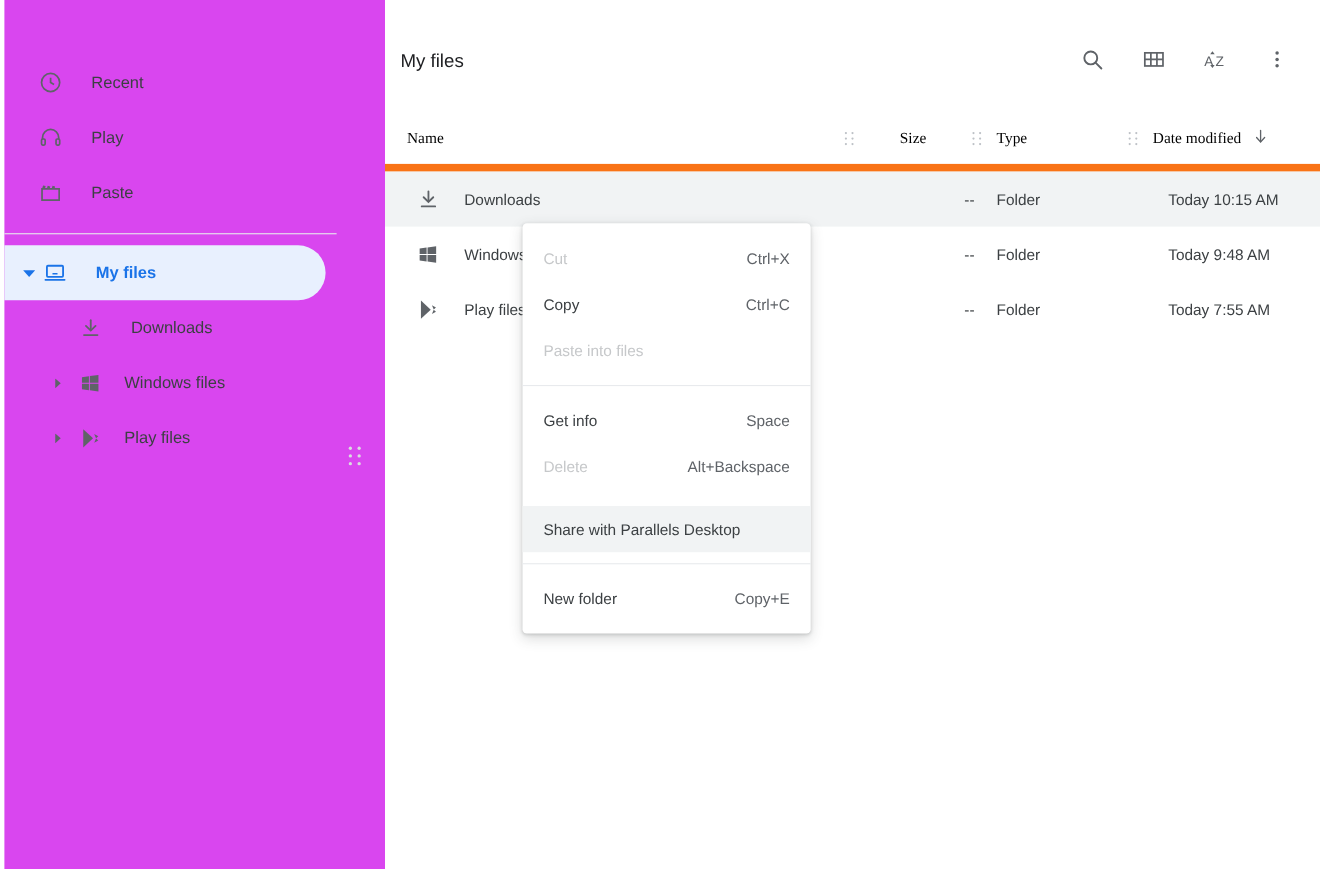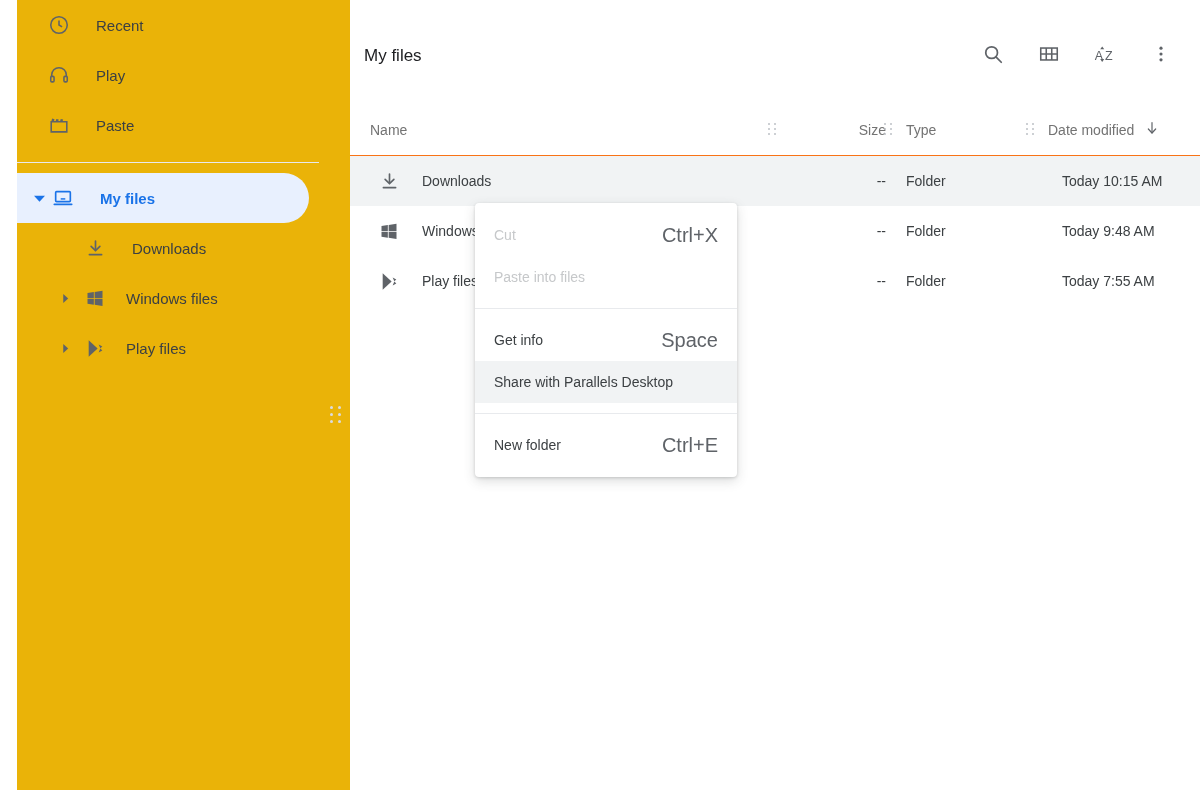--- a/index.html
+++ b/index.html
@@ -19,23 +19,24 @@
   }
   .win-btn {
     width:46px; height:40px;
     display:flex; align-items:center; justify-content:center;
     cursor:default;
   }
   .win-btn svg { display:block; }
 
   
   .sidebar {
-    position:absolute; left:17px; top:0;
+    position:absolute; left:4px; top:0;
     width:350px; height:790px;
-    background:#eab308;
+    background:#d946ef;
+    padding-top:50px;
   }
   .nav-item {
     display:flex; align-items:center;
     height:50px;
     padding-left:30px;
     cursor:default;
     color:#3c4043;
     font-size:15px;
   }
   .nav-item .ico {
@@ -118,26 +119,27 @@
     width:34px; height:34px;
     display:flex; align-items:center; justify-content:center;
     cursor:default; color:#5f6368; border-radius:50%;
   }
 
   
   .col-header {
     position:relative;
     height:52px;
     display:flex; align-items:center;
-    border-bottom:1px solid #f97316;
-    font-size:14px; color:#737373;
+    border-bottom:7px solid #f97316;
+    font-size:14px; color:#000000;
     user-select:none;
+    font-family:Liberation Serif, serif;
   }
   .col-name { position:absolute; left:20px; }
-  .col-size { position:absolute; left:468px; width:68px; text-align:right; }
+  .col-size { position:absolute; left:468px; width:68px; text-align:left; }
   .col-type { position:absolute; left:556px; }
   .col-date { position:absolute; left:698px; display:flex; align-items:center; gap:10px;justify-content:space-between; }
   .grip {
     position:absolute;
     width:9px; height:13px;
     display:grid; grid-template-columns:1fr 1fr; grid-template-rows:1fr 1fr 1fr;
     gap:2px; cursor:col-resize;
   }
   .grip i { width:2px; height:2px; border-radius:50%; background:#bdc1c6; display:block; }
   .grip.g1 { left:418px; }
@@ -181,22 +183,22 @@
     height:42px;
     display:flex; align-items:center;
     padding:0 19px;
     font-size:14px;
     color:#3c4043;
     cursor:default;
     white-space:nowrap;
     gap:25px;
   }
   .ctx-item.disabled { color:#c6c8ca; }
-  .ctx-item.hover { background:#f1f3f4; }
-  .ctx-item .accel { margin-left:auto; color:#5f6368; font-size:20px; }
+  .ctx-item.hover { background:#f1f3f4;margin-top:15px; }
+  .ctx-item .accel { margin-left:auto; color:#5f6368; font-size:14px; }
   .ctx-item.disabled .accel { color:#5f6368; }
   .ctx-sep { height:1px; background:#e8eaed; margin:10px 0; }
 </style>
 </head>
 <body>
 
 <div class="app">
 
   <div class="win-controls">
     <div class="win-btn">
@@ -450,33 +452,41 @@
       </div>
 
     </div>
   </section>
 
   <div class="ctx-menu">
     <div class="ctx-item disabled">
       <span>Cut</span>
       <span class="accel">Ctrl+X</span>
     </div>
+    <div class="ctx-item">
+      <span>Copy</span>
+      <span class="accel">Ctrl+C</span>
+    </div>
     <div class="ctx-item disabled">
       <span>Paste into files</span>
       <span class="accel"></span>
     </div>
     <div class="ctx-sep"></div>
     <div class="ctx-item">
       <span>Get info</span>
       <span class="accel">Space</span>
     </div>
+    <div class="ctx-item disabled">
+      <span>Delete</span>
+      <span class="accel">Alt+Backspace</span>
+    </div>
     <div class="ctx-item hover">
       <span>Share with Parallels Desktop</span>
       <span class="accel"></span>
     </div>
     <div class="ctx-sep"></div>
     <div class="ctx-item">
       <span>New folder</span>
-      <span class="accel">Ctrl+E</span>
+      <span class="accel">Copy+E</span>
     </div>
   </div>
 
 </div>
 
 </body></html>

